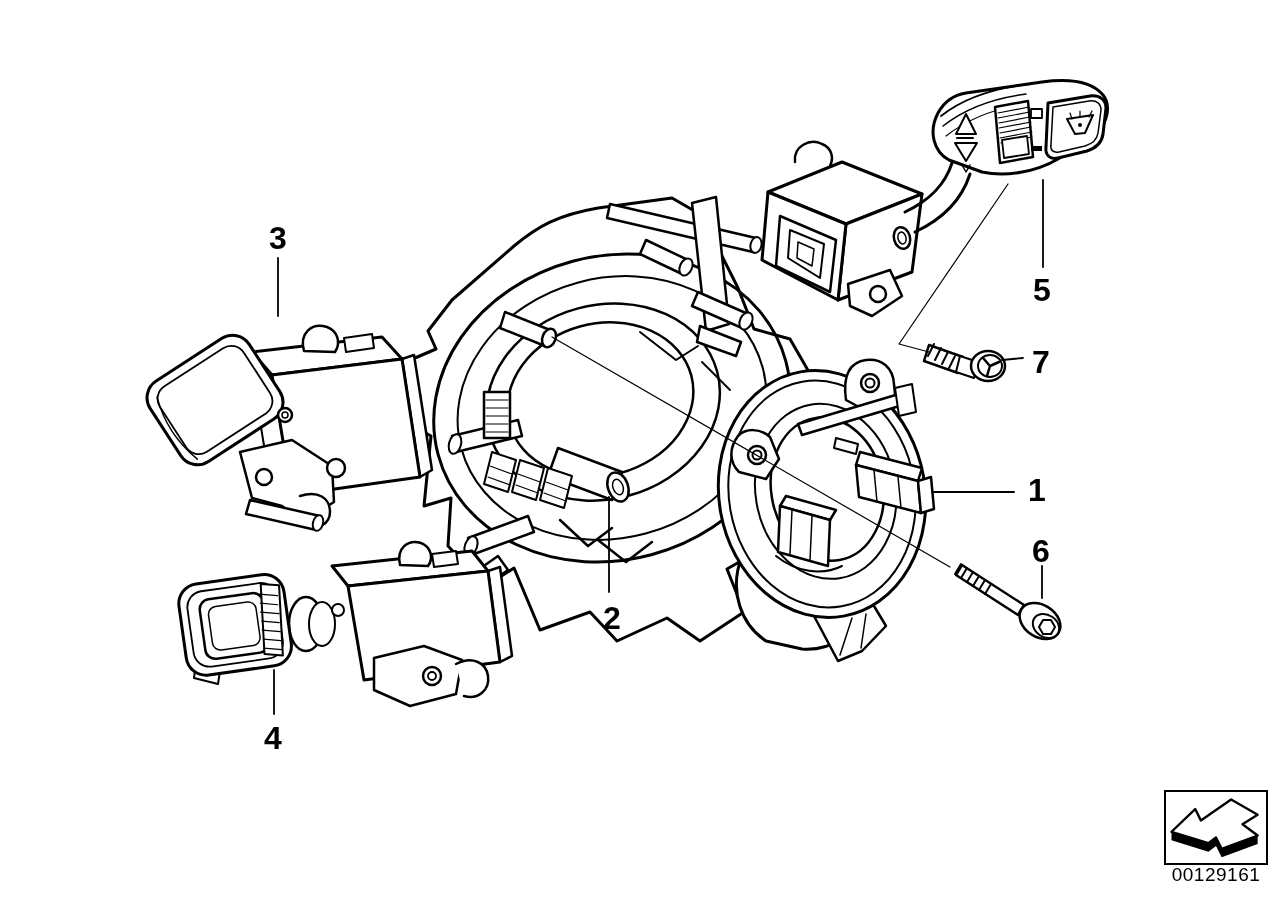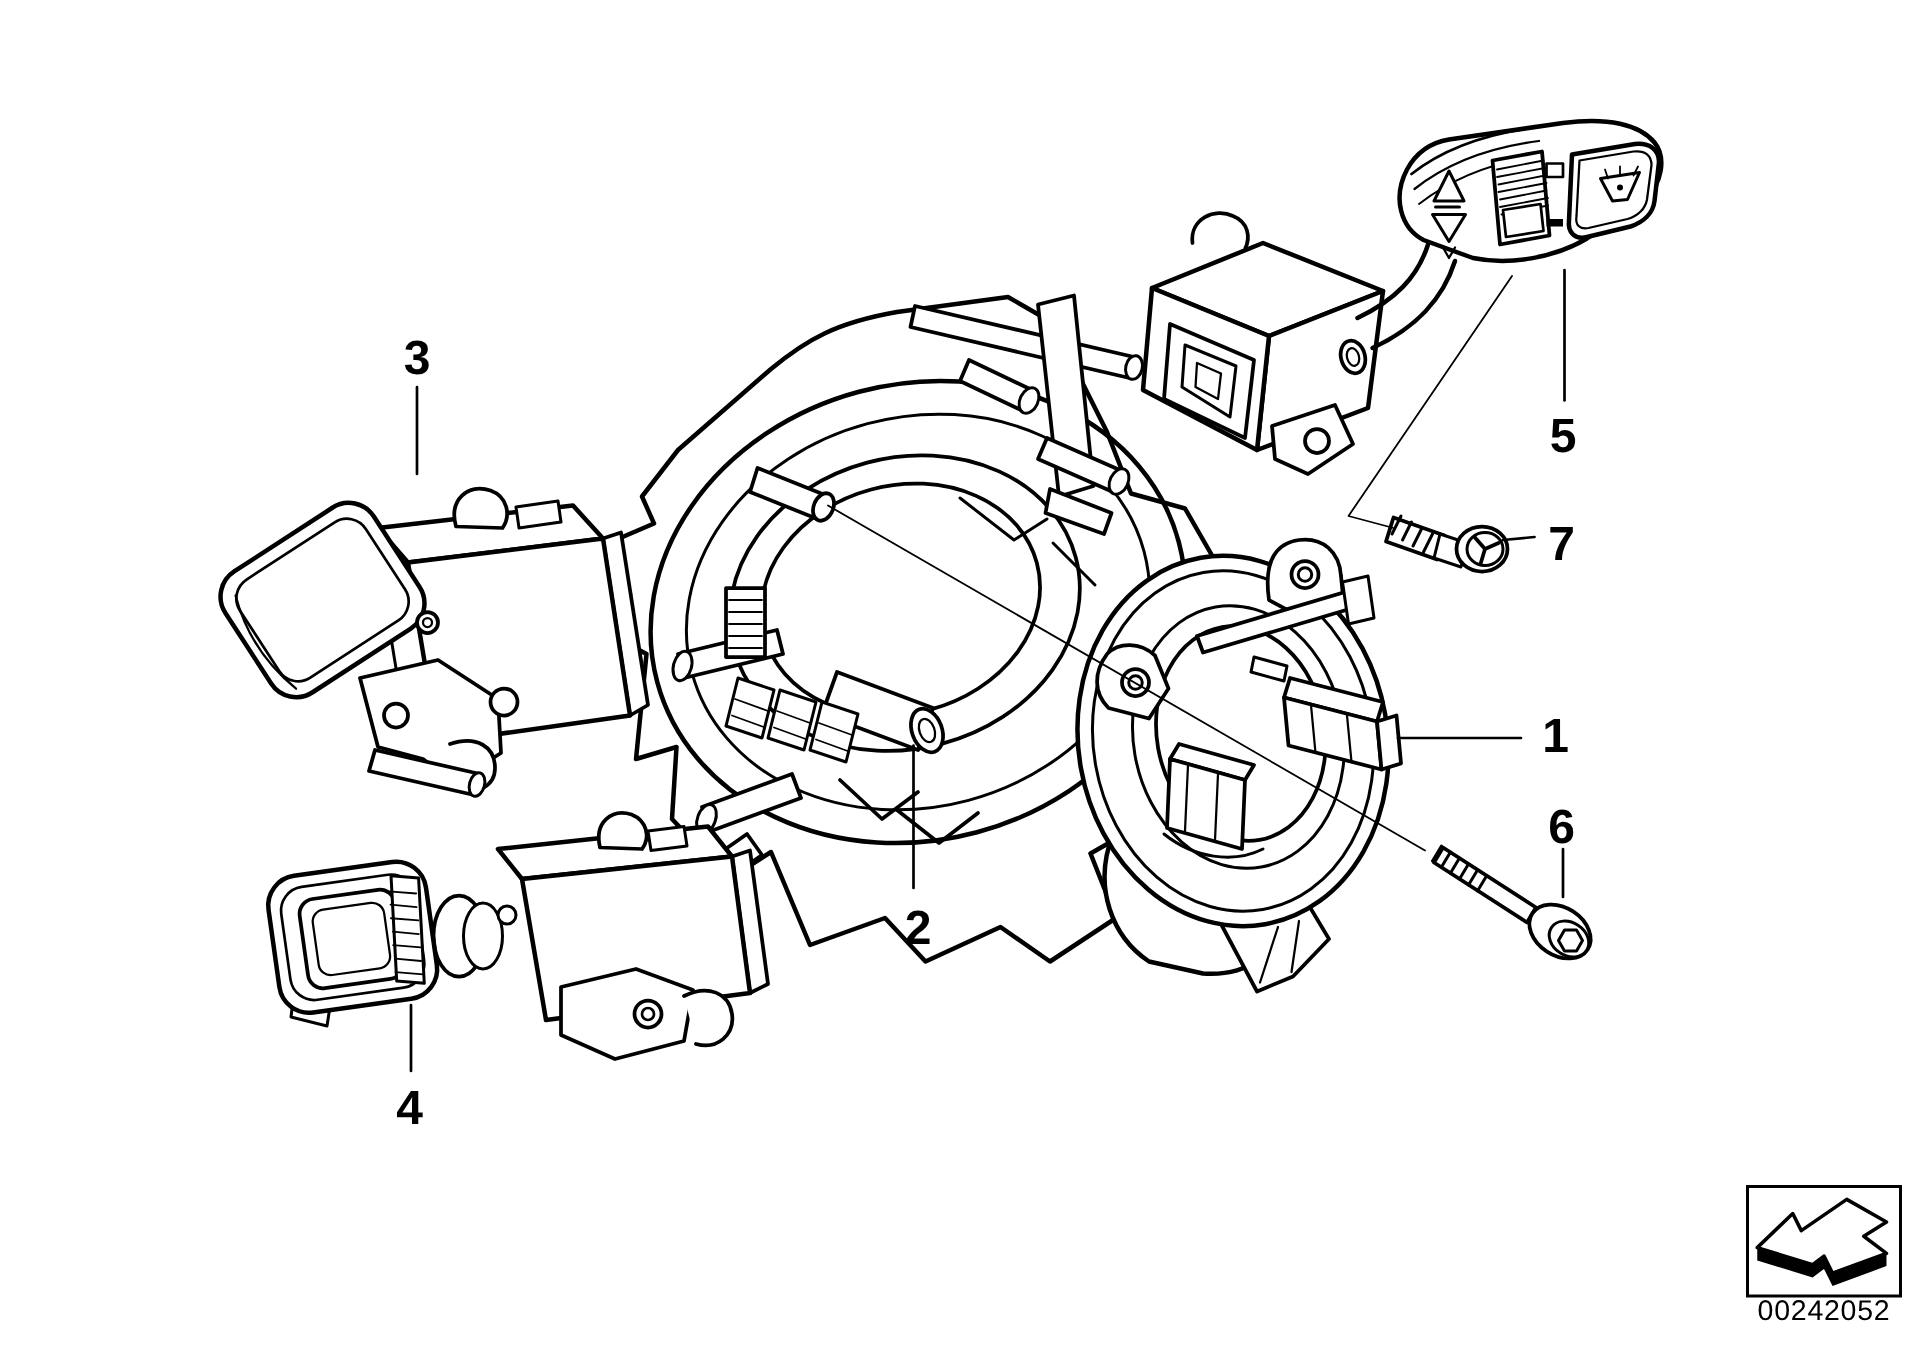--- a/index.html
+++ b/index.html
@@ -268,16 +268,16 @@
   <div class="callout" style="left:1041px;top:551px;">6</div>
   <div class="callout" style="left:1041px;top:362px;">7</div>
 
   <div id="stamp">
     <div id="stamp-box">
       <svg width="100" height="71" viewBox="0 0 104 75">
         <polygon points="5,42 5,51 44,63 52,57 58,69 96,55 96,46 58,60 52,48 44,54" fill="#000"></polygon>
         <path d="M5,42 L30,18 L36,30 L68,8 L96,24 L80,34 L96,46 L58,60 L52,48 L44,54 Z" fill="#fff" stroke="#000" stroke-width="2.5" stroke-linejoin="round"></path>
       </svg>
     </div>
-    <div id="doc-number">00242052</div>
+    <div id="doc-number">00129161</div>
   </div>
 
 </div>
 
 </body></html>

